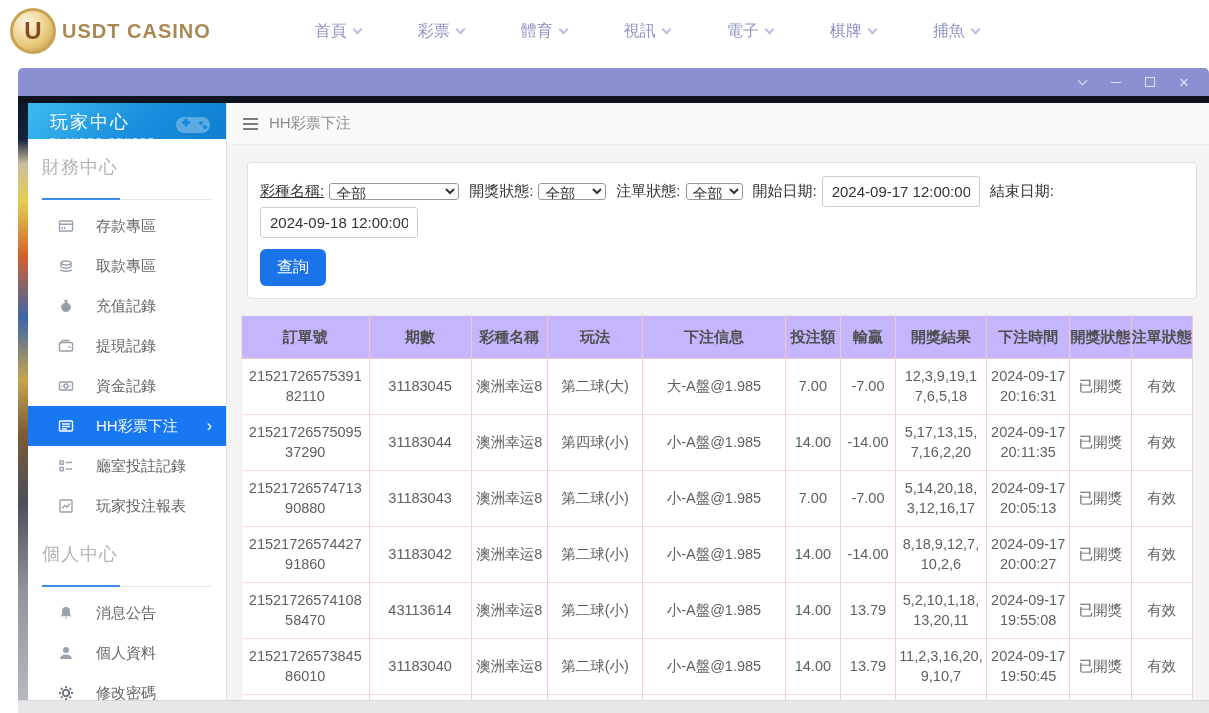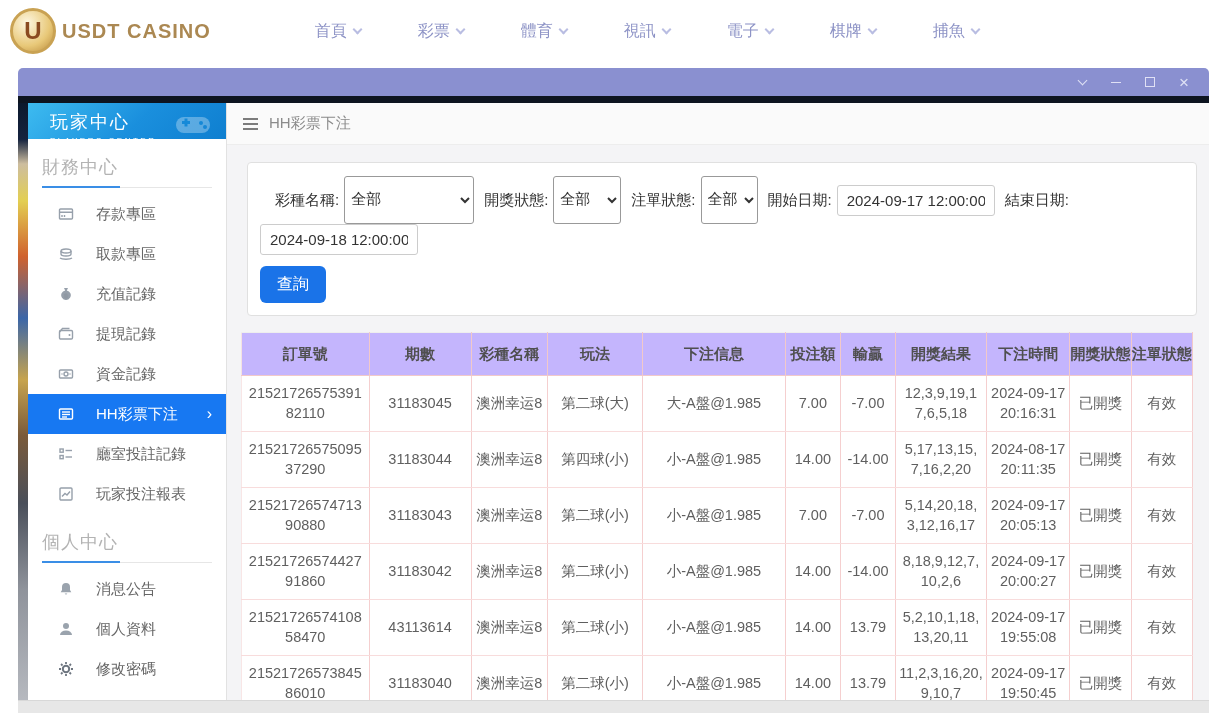--- a/index.html
+++ b/index.html
@@ -35,43 +35,43 @@
   .dark-top { position:absolute; top:0; left:0; right:0; height:7px; background:#0d1420; z-index:3; }
 
   
   .sidebar { width:199px; flex:0 0 199px; background:#fff; border-right:1px solid #e2e2e2;
     position:relative; z-index:4; margin-top:7px; overflow:hidden; }
   .sb-header { height:36px; background:linear-gradient(135deg,#3dbbf0 0%,#1a8fdd 55%,#0f7fd0 100%);
     color:#fff; padding:7px 0 0 22px; position:relative; }
   .sb-title { font-size:18px; letter-spacing:2px; }
   .sb-sub { font-size:8px; letter-spacing:2.5px; margin-top:2px; }
   .sb-gamepad { position:absolute; right:14px; top:8px; opacity:.3; }
-  .sb-section { margin:16px 14px 6px 14px; padding-bottom:8px; border-bottom:1px solid #e6e6e6; position:relative; }
+  .sb-section { margin:16px 14px 6px 14px; padding-bottom:20px; border-bottom:1px solid #e6e6e6; position:relative; }
   .sb-section-label { color:#b3b3b3; font-size:18px; letter-spacing:1px; }
   .sb-section::after { content:""; position:absolute; left:0; bottom:-1px; width:78px; height:2px; background:#3a8ee6; }
   .sb-item { height:40px; display:flex; align-items:center; gap:22px; padding-left:30px; color:#666;
     font-size:15px; cursor:pointer; position:relative; }
   .sb-item svg { flex:0 0 16px; }
   .sb-item.active { background:#1778f2; color:#fff; }
   .sb-item.active .arrow { position:absolute; right:14px; color:#fff; font-size:16px; }
 
   
   .main { flex:1; background:#f4f4f6; margin-top:7px; overflow:hidden; position:relative; }
   .crumb { height:42px; background:#fafafa; border-bottom:1px solid #ededed;
     display:flex; align-items:center; gap:11px; padding-left:16px; color:#8b8b8b; font-size:15px; }
   .burger { display:flex; flex-direction:column; gap:3px; cursor:pointer; }
   .burger span { width:15px; height:2px; background:#7c7c7c; }
 
   .content { padding:17px 12px 0 12px; }
   .filter-panel { background:#fff; border:1px solid #e0e0e0; border-radius:4px; padding:13px 12px 12px 12px; margin-left:8px; }
   .filter-row { display:flex; align-items:center; flex-wrap:wrap; }
   .f-label { font-size:15px; color:#333; margin:0 5px 0 10px; }
-  .f-label:first-child { margin-left:15px; }
-  select { height:48px; border:1px solid #999; border-radius:3px; font-size:15px; color:#333;
-    background:#fff; padding:0 2px; font-family:Liberation Mono, monospace; }
+  .f-label:first-child { margin-left:0;text-decoration:underline; }
+  select { height:17px; border:1px solid #999; border-radius:3px; font-size:15px; color:#333;
+    background:#fff; padding:0 2px; font-family:Liberation Sans, sans-serif; }
   .sel-lottery { width:130px; } .sel-draw { width:68px; } .sel-order { width:57px; }
   .f-input { height:31px; width:158px; border:1px solid #ccc; border-radius:3px; font-size:15px;
     color:#333; padding:13px 9px; font-family:inherit; }
   .btn-search { margin-top:11px; background:#1a73e8; color:#fff; border:none; border-radius:6px;
     font-size:16px; padding:8px 17px; cursor:pointer; font-family:inherit; }
 
   
   table { border-collapse:collapse; table-layout:fixed; width:952px; margin:16px 0 0 2px; background:#fff; }
   th { background:#c4b5fd; color:#4f4f4f; font-size:15px; font-weight:bold; height:43px;
     border-right:1px solid #f2c9c9; border-bottom:1px solid #f2c9c9; border-top:1px solid #eee; }
@@ -338,21 +338,21 @@
 
               <tr>
                 <td>2152172657509537290</td>
                 <td>31183044</td>
                 <td>澳洲幸运8</td>
                 <td>第四球(小)</td>
                 <td>小-A盤@1.985</td>
                 <td>14.00</td>
                 <td>-14.00</td>
                 <td>5,17,13,15,7,16,2,20</td>
-                <td>2024-08-17 20:11:35</td>
+                <td>2024-09-17 20:11:35</td>
                 <td>已開獎</td>
                 <td>有效</td>
               </tr>
 
               <tr>
                 <td>2152172657471390880</td>
                 <td>31183043</td>
                 <td>澳洲幸运8</td>
                 <td>第二球(小)</td>
                 <td>小-A盤@1.985</td>

